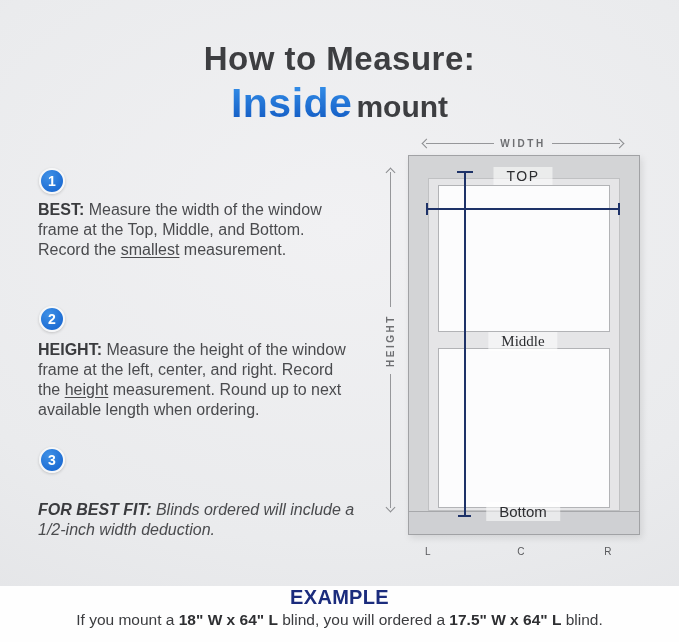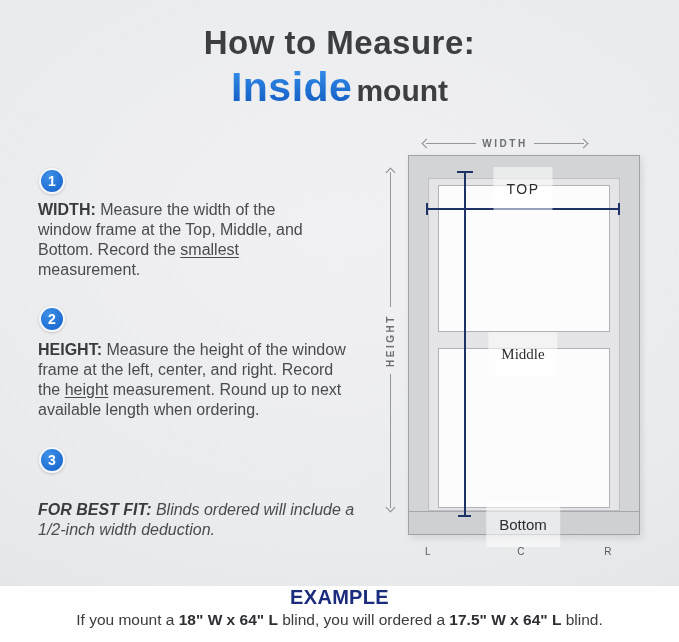--- a/index.html
+++ b/index.html
@@ -4,21 +4,21 @@
 <style>
   * { margin:0; padding:0; box-sizing:border-box; }
   html,body { width:679px; height:642px; }
   body { font-family:"Liberation Sans", sans-serif; }
   .canvas {
     position:relative; width:679px; height:642px; overflow:hidden;
     background: radial-gradient(120% 90% at 50% 35%, #f1f1f3 0%, #eaebed 55%, #dfe0e3 100%);
   }
 
   
-  .title-wrap { position:absolute; top:24px; left:0; width:679px; text-align:center; }
+  .title-wrap { position:absolute; top:40px; left:0; width:679px; text-align:center; }
   .title-line1 { font-size:33px; font-weight:700; color:#3d3e41; letter-spacing:0.5px; }
   .title-line2 { margin-top:2px; display:flex; justify-content:center; align-items:baseline; gap:4px; }
   .title-highlight {
     font-size:41px; font-weight:800; letter-spacing:0.5px; color:#1766d1;
     background: linear-gradient(180deg, #3795ee 0%, #0e53bd 100%);
     -webkit-background-clip:text; background-clip:text; -webkit-text-fill-color:transparent;
   }
   .title-suffix { font-size:30px; font-weight:700; color:#3d3e41; }
 
   
@@ -27,21 +27,21 @@
     background: radial-gradient(circle at 35% 28%, #3e90e6 0%, #1d6cd3 75%);
     border:2px solid #f6f7f8; box-shadow:0 1px 3px rgba(0,0,0,0.18);
     display:flex; align-items:center; justify-content:center;
     color:#ffffff; font-size:14px; font-weight:700;
   }
   .step-text { position:absolute; font-size:16px; line-height:20px; color:#4a4b4e; }
   .step-label { font-weight:700; color:#3a3b3e; }
   .u { text-decoration:underline; text-underline-offset:2px; }
 
   
-  .h-arrow { position:absolute; left:423px; top:137px; width:164px; height:12px;
+  .h-arrow { position:absolute; left:423px; top:137px; width:200px; height:12px;
              display:flex; align-items:center; }
   .v-arrow { position:absolute; left:384px; top:169px; width:12px; height:342px;
              display:flex; flex-direction:column; align-items:center; }
   .aline-h { flex:1; height:1px; background:#96979a; }
   .aline-v { flex:1; width:1px; background:#96979a; }
   .chev { width:7px; height:7px; border-left:1.5px solid #8b8c8f; border-bottom:1.5px solid #8b8c8f; flex:none; }
   .chev.left  { transform:rotate(45deg);  margin-right:-4px; }
   .chev.right { transform:rotate(225deg); margin-left:-4px; }
   .chev.up    { transform:rotate(135deg); margin-bottom:-4px; }
   .chev.down  { transform:rotate(-45deg); margin-top:-4px; }
@@ -63,21 +63,21 @@
   .m-line, .m-tick { position:absolute; background:#1e3268; }
   .vline { left:464px; top:172px; width:2px; height:345px; }
   .vline-tick-top { left:457px; top:171px; width:16px; height:2px; }
   .vline-tick-bottom { left:458px; top:515px; width:13px; height:2px; }
   .hline { left:427px; top:208px; width:193px; height:2px; }
   .hline-tick-left { left:426px; top:203px; width:2px; height:12px; }
   .hline-tick-right { left:618px; top:203px; width:2px; height:12px; }
 
   
   .pos-label { position:absolute; transform:translateX(-50%); left:523px;
-               background:rgba(255,255,255,0.55); padding:14px 13px;
+               background:rgba(255,255,255,0.55); padding:1px 13px;
                font-size:15px; color:#2c2d30; white-space:nowrap; }
   .pos-label.top-label { top:167px; font-size:14px; letter-spacing:1.5px; }
   .pos-label.middle-label { top:332px;font-family:Liberation Serif, serif; }
   .pos-label.bottom-label { top:502px; }
   .lcr { position:absolute; top:546px; transform:translateX(-50%);
          font-size:10px; color:#58595c; letter-spacing:0.5px; }
   .lcr.l { left:428px; } .lcr.c { left:521px; } .lcr.r { left:608px; }
 
   
   .footer { position:absolute; left:0; top:586px; width:679px; height:56px;
@@ -96,21 +96,21 @@
     <div class="title-line2">
       <span class="title-highlight">Inside</span>
       <span class="title-suffix">mount</span>
     </div>
   </div>
 
   <div class="step-circle" style="left:39px; top:168px;">
     <span>1</span>
   </div>
   <p class="step-text" style="left:38px; top:200px; width:292px;">
-    <span class="step-label">WIDTH:</span><span> Measure the width of the window frame at the Top, Middle, and Bottom. Record the </span><span class="u">smallest</span><span> measurement.</span>
+    <span class="step-label">BEST:</span><span> Measure the width of the window frame at the Top, Middle, and Bottom. Record the </span><span class="u">smallest</span><span> measurement.</span>
   </p>
 
   <div class="step-circle" style="left:39px; top:306px;">
     <span>2</span>
   </div>
   <p class="step-text" style="left:38px; top:340px; width:308px;">
     <span class="step-label">HEIGHT:</span><span> Measure the height of the window frame at the left, center, and right. Record the </span><span class="u">height</span><span> measurement. Round up to next available length when ordering.</span>
   </p>
 
   <div class="step-circle" style="left:39px; top:447px;">

